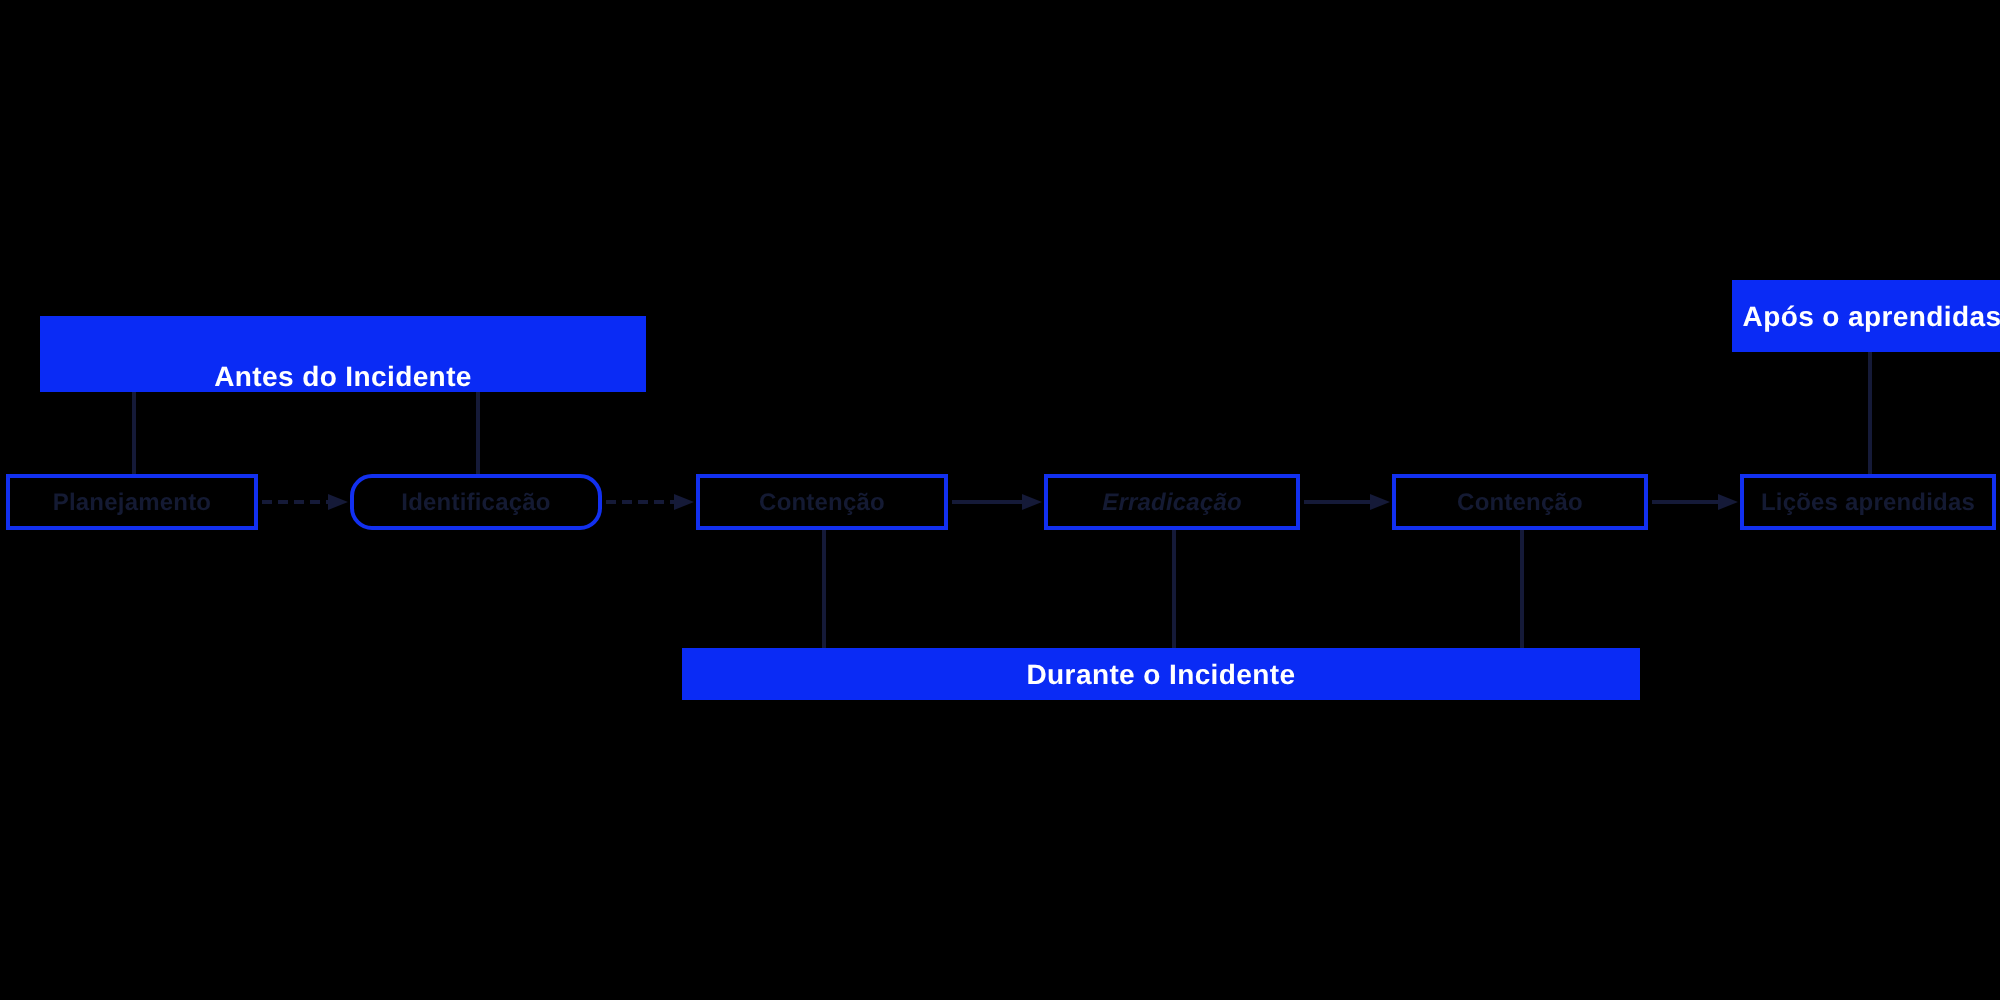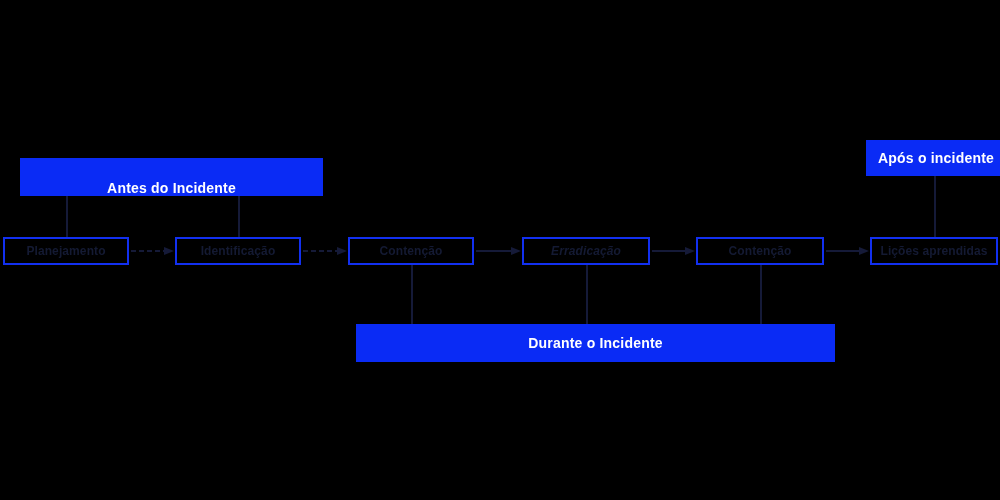--- a/index.html
+++ b/index.html
@@ -74,41 +74,41 @@
 </head>
 <body>
 
 <div id="canvas">
 
   <div class="phase-bar" style="left:20px; top:158px; width:303px; height:38px;align-items:flex-end;">
     <span>Antes do Incidente</span>
   </div>
 
   <div class="phase-bar" style="left:866px; top:140px; width:140px; height:36px;">
-    <span>Após o incidente</span>
+    <span>Após o aprendidas</span>
   </div>
 
-  <div class="phase-bar" style="left:356px; top:324px; width:479px; height:38px;">
+  <div class="phase-bar" style="left:341px; top:324px; width:479px; height:26px;">
     <span>Durante o Incidente</span>
   </div>
 
   <div class="vline" style="left:66px; top:196px; height:41px;"></div>
   <div class="vline" style="left:238px; top:196px; height:41px;"></div>
 
   <div class="vline" style="left:411px; top:264px; height:60px;"></div>
   <div class="vline" style="left:586px; top:264px; height:60px;"></div>
   <div class="vline" style="left:760px; top:264px; height:60px;"></div>
 
   <div class="vline" style="left:934px; top:176px; height:61px;"></div>
 
   <div class="node" style="left:3px; top:237px; width:126px; height:28px;">
     <span class="node-label">Planejamento</span>
   </div>
 
-  <div class="node" style="left:175px; top:237px; width:126px; height:28px;">
+  <div class="node" style="left:175px; top:237px; width:126px; height:28px;border-radius:11px;">
     <span class="node-label">Identificação</span>
   </div>
 
   <div class="node" style="left:348px; top:237px; width:126px; height:28px;">
     <span class="node-label">Contenção</span>
   </div>
 
   <div class="node" style="left:522px; top:237px; width:128px; height:28px;font-style:italic;">
     <span class="node-label">Erradicação</span>
   </div>

